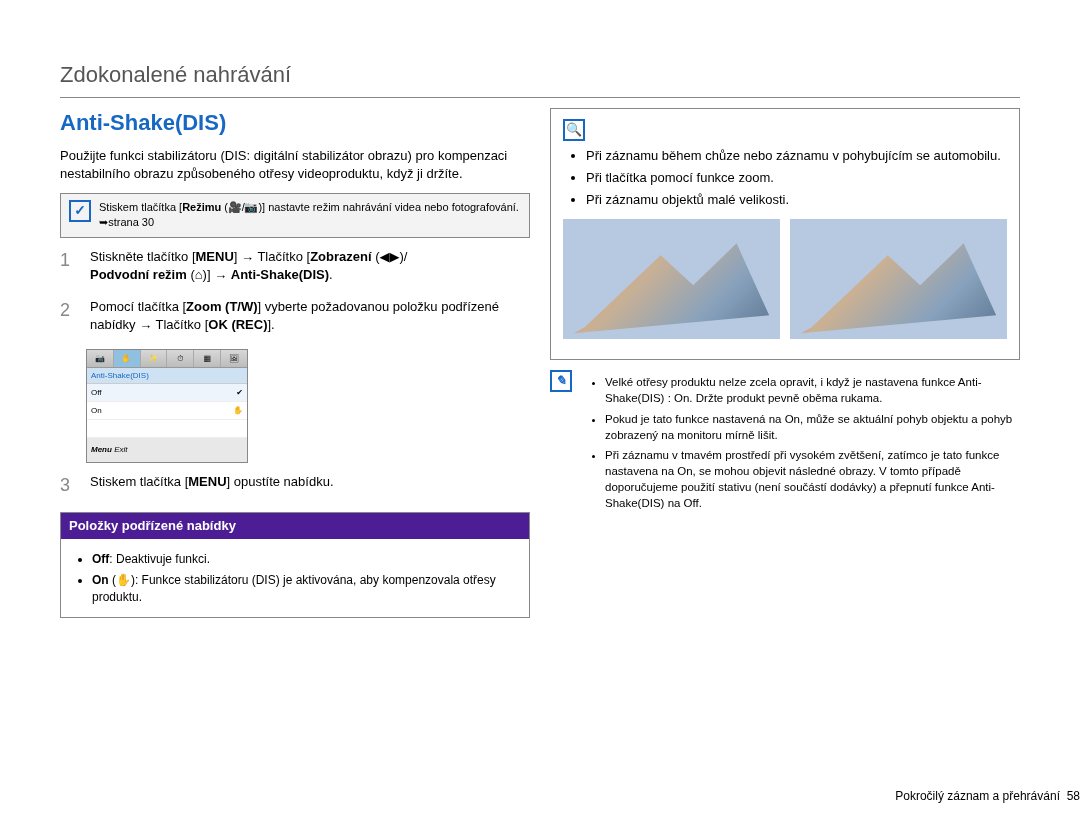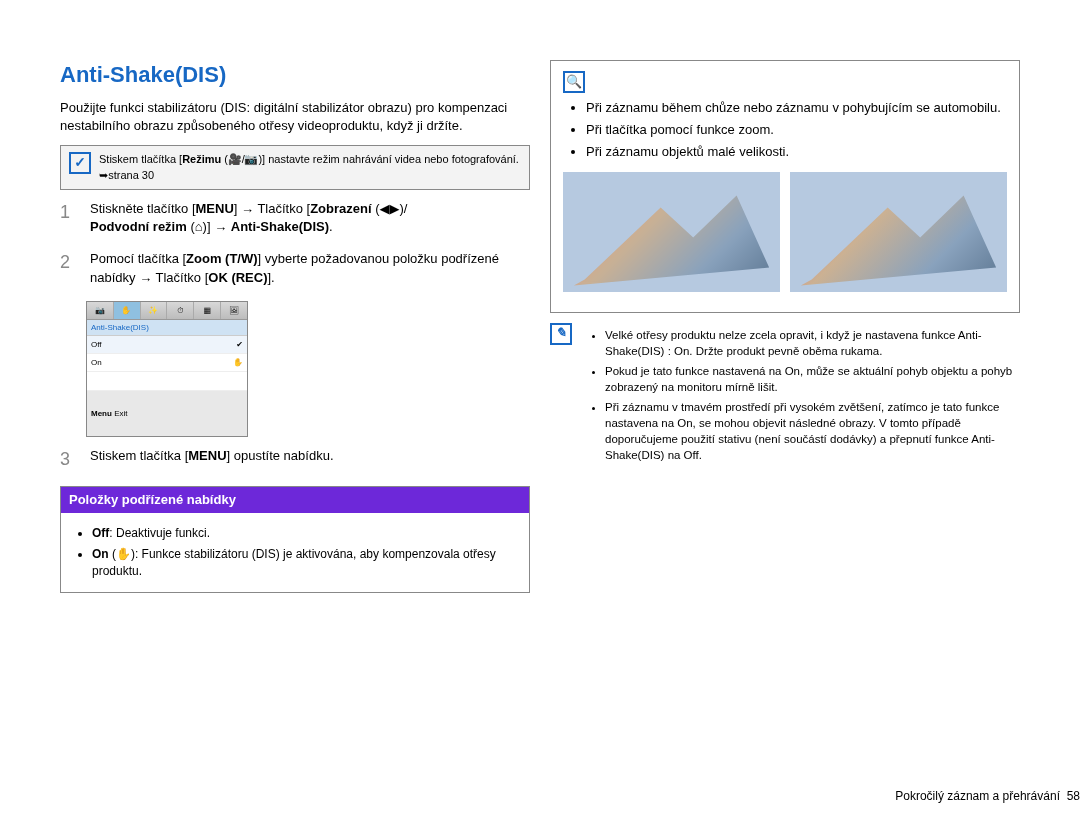--- a/index.html
+++ b/index.html
@@ -83,26 +83,26 @@
   .menu-sim .tabs span:last-child{border-right:none;}
   .menu-sim .tabs .active { background:#8fc0e0; }
   .menu-sim .head {
     background:#cfe2f3; color:#1768c4; padding:2px 4px; border-bottom:1px solid #ccc;
   }
   .menu-sim .row {
     padding:3px 4px; border-bottom:1px solid #eee;
     display:flex; justify-content:space-between;
   }
   .menu-sim .row.sel { background:#eef4fb; }
-  .menu-sim .foot { background:#e8e8e8; padding:17px 4px; }
+  .menu-sim .foot { background:#e8e8e8; padding:6px 4px;font-style:italic; }
   .subbox {
     border: 1px solid #888;
   }
   .subbox-title {
-    background: #6d28d9;
+    background: #4c1d95;
     color: #fff;
     font-weight: bold;
     padding: 4px 8px;
     font-size: 13px;
   }
   .subbox-body {
     padding: 8px;
     font-size: 12px;
   }
   ul { margin:4px 5px; padding-left: 18px; }
@@ -152,20 +152,21 @@
   }
   .footer {
     position:absolute; bottom:20px; left:0; right:0;
     text-align:right; font-size:12px;
   }
 </style>
 </head>
 <body>
 
 <div class="page">
+  <div class="page-title">Zdokonalené nahrávání</div>
 
   <div class="cols">
 
     <div class="col">
       <h2 class="section-title">Anti-Shake(DIS)</h2>
       <p>Použijte funkci stabilizátoru (DIS: digitální stabilizátor obrazu) pro kompenzaci nestabilního obrazu způsobeného otřesy videoproduktu, když ji držíte.</p>
 
       <div class="callout">
         <span class="ic">✓</span>
         <div>

